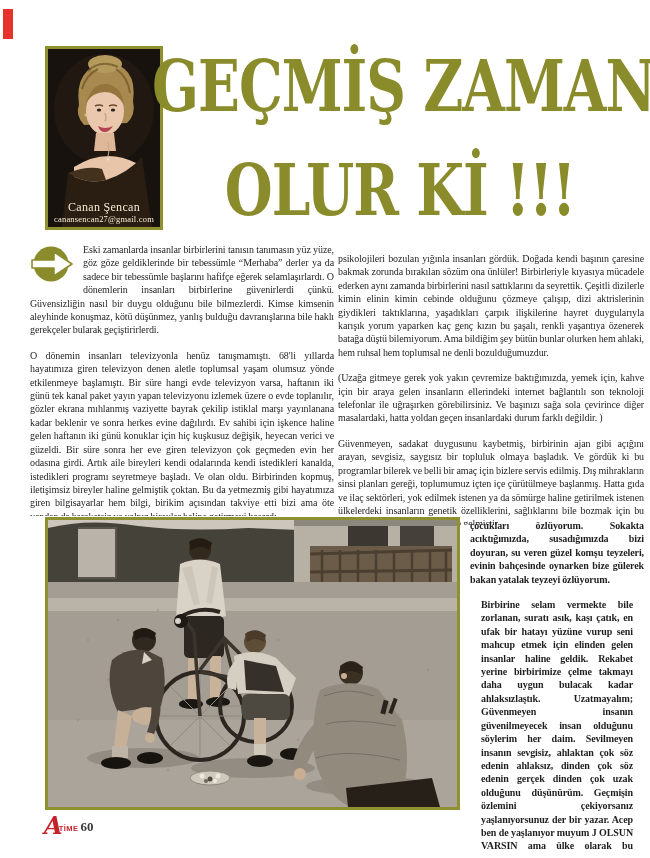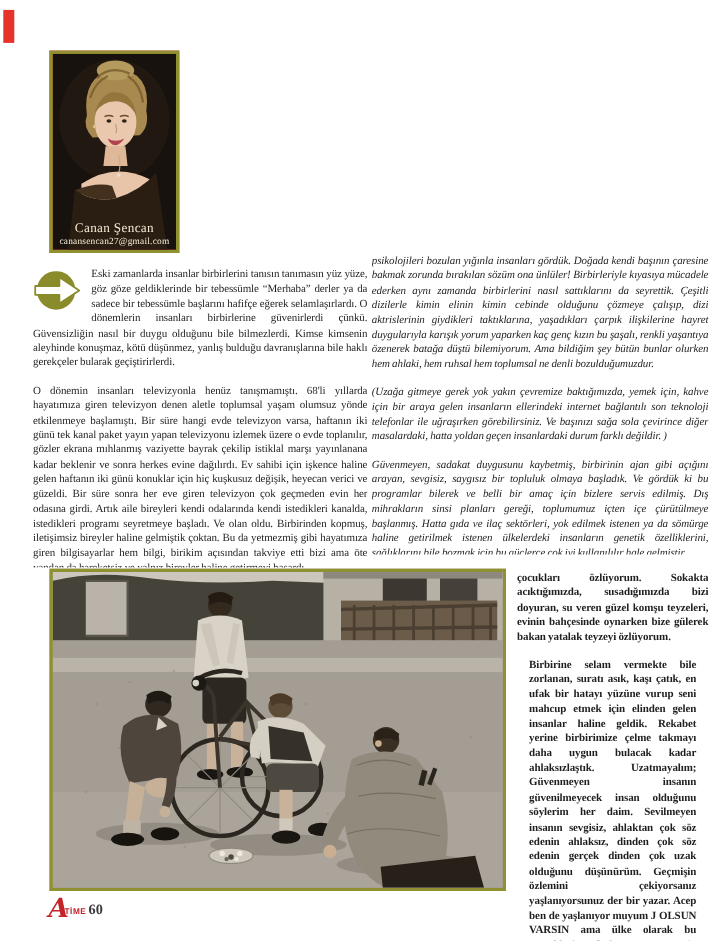--- a/index.html
+++ b/index.html
@@ -7,21 +7,21 @@
     position:relative; width:650px; height:858px; background:#ffffff;
     font-family:"Liberation Serif", serif; overflow:hidden;
   }
 
   
   .red-bar { position:absolute; left:3px; top:9px; width:10px; height:30px; background:#e5332c; }
 
   
   .author-photo {
     position:absolute; left:45px; top:46px; width:118px; height:184px;
-    border:3px solid #8f9130; box-sizing:border-box; background:#b91c1c;
+    border:3px solid #8f9130; box-sizing:border-box; background:#0c4a6e;
   }
   .author-photo svg { display:block; width:100%; height:100%; }
   .photo-caption { position:absolute; left:0; right:0; bottom:2px; text-align:center; line-height:1.15; }
   .caption-name { font-size:12px; color:#f3ead2; letter-spacing:.3px; }
   .caption-email { font-size:8.5px; font-weight:normal; color:#f8f1d8; letter-spacing:.2px; }
 
   
   .title-wrap { position:absolute; left:152px; top:0; width:496px; height:240px; pointer-events:none; }
   .title-line {
     position:absolute; left:0; width:100%; text-align:center; line-height:1;
@@ -32,21 +32,21 @@
   .title-line2 { top:154px; font-size:55px; }
 
   
   .col {
     position:absolute; font-size:10px; line-height:13.4px; text-align:justify;
     color:#1f1f1f; letter-spacing:-0.1px; word-spacing:-0.3px;
   }
   .col p { margin:0 0 12px 0; }
   .col p.tight { margin:11px; }
   .col1 { left:30px; top:243px; width:304px; height:273px; overflow:hidden; }
-  .col2 { left:338px; top:231px; width:306px; height:273px; overflow:hidden;font-style:italic; }
+  .col2 { left:338px; top:252px; width:306px; height:273px; overflow:hidden; }
   .col2-narrow { left:470px; top:519px; width:174px; height:336px; overflow:hidden;font-weight:bold; }
 
   .arrow-icon { float:left; width:46px; height:40px; margin:1px 7px 1px 0; }
   .arrow-icon svg { display:block; width:100%; height:100%; }
 
   
   .street-photo {
     position:absolute; left:45px; top:517px; width:415px; height:293px;
     border:3px solid #8f9130; box-sizing:border-box; background:#a8a29a; z-index:5;
   }
@@ -97,20 +97,24 @@
       <path d="M20 124 Q40 116 54 120 L58 131 Q38 136 20 124 Z" fill="#43301d"></path>
       <path d="M60 92 Q62 102 60 108" stroke="#c8a98c" stroke-width="1" fill="none"></path>
       <circle cx="60" cy="110" r="1.6" fill="#e6e0cf"></circle>
     </svg>
     <div class="photo-caption">
       <div class="caption-name">Canan Şencan</div>
       <div class="caption-email">canansencan27@gmail.com</div>
     </div>
   </div>
 
+  <div class="title-wrap">
+    <div class="title-line title-line1">GEÇMİŞ ZAMAN</div>
+    <div class="title-line title-line2">OLUR Kİ !!!</div>
+  </div>
 
   <div class="col col1">
     <p>
       <span class="arrow-icon">
         <svg viewBox="0 0 46 40">
           <circle cx="21" cy="20" r="17.5" fill="#8a8c2b"></circle>
           <path d="M2 16 L24 16 L24 8 L42 20 L24 32 L24 24 L2 24 Z" fill="#ffffff" stroke="#8a8c2b" stroke-width="1.6" stroke-linejoin="round"></path>
         </svg>
       </span><span>Eski zamanlarda insanlar birbirlerini tanısın tanımasın yüz yüze, göz göze geldiklerinde bir tebessümle “Merhaba” derler ya da sadece bir tebessümle başlarını hafifçe eğerek selamlaşırlardı. O dönemlerin insanları birbirlerine güvenirlerdi çünkü. Güvensizliğin nasıl bir duygu olduğunu bile bilmezlerdi. Kimse kimsenin aleyhinde konuşmaz, kötü düşünmez, yanlış bulduğu davranışlarına bile haklı gerekçeler bularak geçiştirirlerdi.</span>
     </p>

